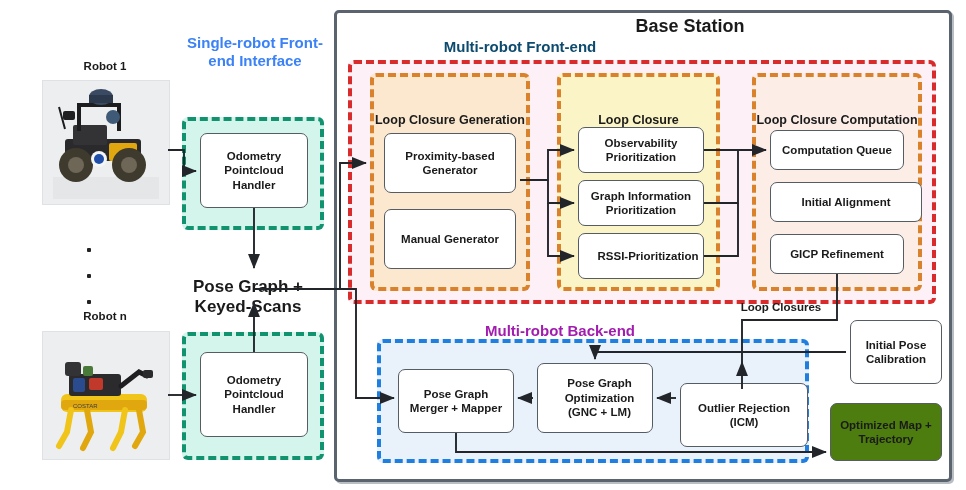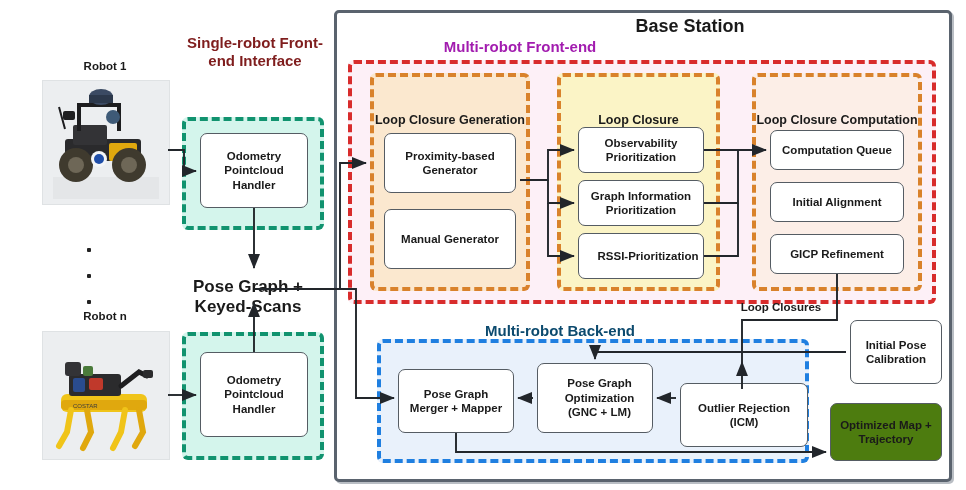--- a/index.html
+++ b/index.html
@@ -8,23 +8,23 @@
   .abs{position:absolute;}
   .lbl{font-weight:bold;text-align:center;line-height:1.15;}
 
   
   #base-station{left:334px;top:10px;width:618px;height:472px;
       border:3px solid #5a636e;border-radius:5px;background:#ffffff;
       box-shadow:2px 2px 0 #b9bec4;box-sizing:border-box;}
   #base-station-title{left:600px;top:16px;width:180px;font-size:18px;}
 
   
-  #front-end-title{left:400px;top:38px;width:240px;font-size:15px;color:#a21caf;}
-  #back-end-title{left:430px;top:322px;width:260px;font-size:15px;color:#0c4a6e;}
-  #sr-title{left:180px;top:34px;width:150px;font-size:15px;color:#7f1d1d;line-height:1.2;}
+  #front-end-title{left:400px;top:38px;width:240px;font-size:15px;color:#0c4a6e;}
+  #back-end-title{left:430px;top:322px;width:260px;font-size:15px;color:#a21caf;}
+  #sr-title{left:180px;top:34px;width:150px;font-size:15px;color:#3b82f6;line-height:1.2;}
 
   
   .dash{box-sizing:border-box;border-style:dashed;border-radius:6px;}
   #mr-frontend{left:348px;top:60px;width:588px;height:244px;
       border-width:4px;border-color:#d82c2c;background:#fdf0f7;}
   #mr-backend{left:377px;top:339px;width:432px;height:124px;
       border-width:4px;border-color:#1f7fe0;background:#e9f1fb;}
   #sr-interface-1{left:182px;top:117px;width:142px;height:113px;
       border-width:4px;border-color:#11936f;background:#d4f5ec;}
   #sr-interface-n{left:182px;top:332px;width:142px;height:128px;
@@ -47,21 +47,21 @@
   .box.grey{background:#4d7c0f;}
 
   #odom-1{left:200px;top:133px;width:108px;height:75px;}
   #odom-n{left:200px;top:352px;width:108px;height:85px;}
   #proximity-generator{left:384px;top:133px;width:132px;height:60px;}
   #manual-generator{left:384px;top:209px;width:132px;height:60px;}
   #observability{left:578px;top:127px;width:126px;height:46px;}
   #graph-info{left:578px;top:180px;width:126px;height:46px;}
   #rssi{left:578px;top:233px;width:126px;height:46px;padding-left:18px;}
   #computation-queue{left:770px;top:130px;width:134px;height:40px;}
-  #initial-alignment{left:770px;top:182px;width:134px;height:40px;}
+  #initial-alignment{left:770px;top:182px;width:152px;height:40px;}
   #gicp{left:770px;top:234px;width:134px;height:40px;}
   #pgmerger{left:398px;top:369px;width:116px;height:64px;}
   #pgopt{left:537px;top:363px;width:116px;height:70px;padding-left:13px;}
   #outlier{left:680px;top:383px;width:128px;height:64px;}
   #initial-pose-cal{left:850px;top:320px;width:92px;height:64px;}
   #optimized-map{left:830px;top:403px;width:112px;height:58px;}
 
   
   #pose-graph-label{left:178px;top:277px;width:140px;font-size:17px;}
   #loop-closures-label{left:726px;top:301px;width:110px;font-size:11.5px;}

